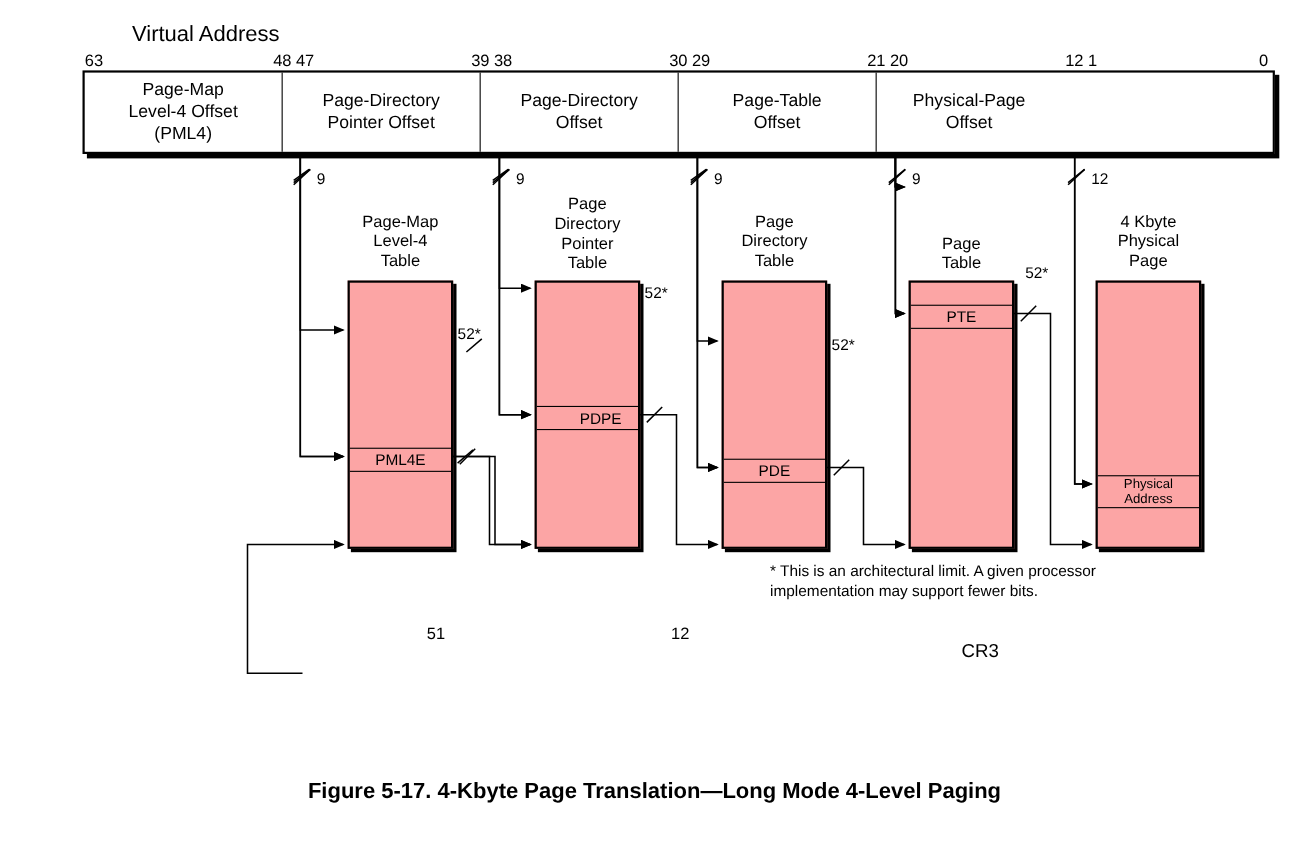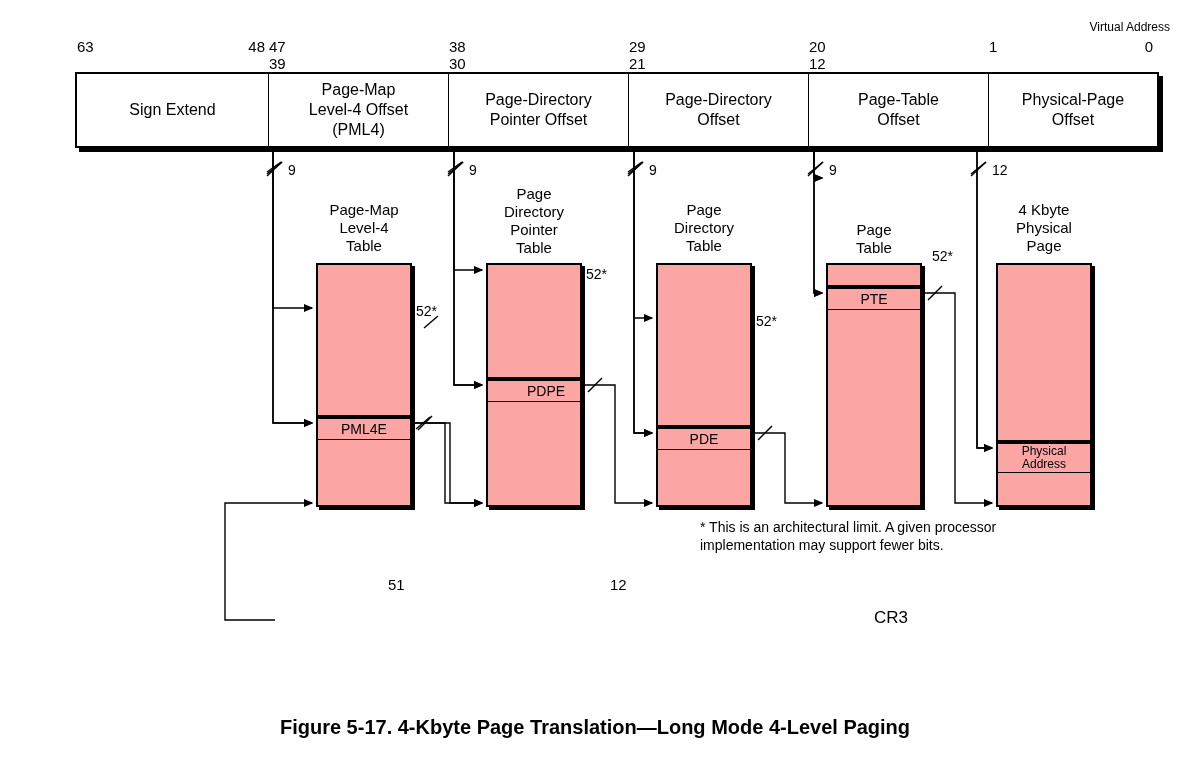--- a/index.html
+++ b/index.html
@@ -4,22 +4,22 @@
 <style>
   body {
     margin: 0;
     padding: 20px;
     font-family: Arial, Helvetica, sans-serif;
     background: #fff;
     width: 1190px;
     box-sizing: border-box;
   }
   .title-top {
-    text-align: right;
-    font-size: 12px;
+    text-align: left;
+    font-size: 20px;
     margin-bottom: 4px;
     margin-left: 100px;
   }
   .va-wrap {
     position: relative;
     margin: 0 auto;
     width: 1080px;
   }
   .bit-row {
     display: flex;
@@ -46,38 +46,38 @@
     text-align: center;
     font-size: 16px;
     line-height: 1.25;
     height: 72px;
     box-sizing: border-box;
   }
   .va-field:last-child { border-right: none; }
 
   
   .w16 { width: 192px; } 
-  .w9  { width: 180px; flex-direction: column; }
+  .w9  { width: 180px; }
   .w12 { width: 168px; }
 
   .stage {
     position: relative;
     width: 1190px;
     height: 560px;
   }
 
   .tbl {
     position: absolute;
     background: #fca5a5;
     border: 2px solid #000;
     box-shadow: 3px 3px 0 #000;
     width: 92px;
   }
   .tbl-inner {
-    border-top: 4px solid #000000;
+    border-top: 1px solid #000000;
     border-bottom: 1px solid #000;
     text-align: center;
     font-size: 14px;
     padding: 2px 0;
   }
   .tbl-label {
     position: absolute;
     width: 120px;
     left: -14px;
     top: -64px;
@@ -157,21 +157,20 @@
     <div class="bit-cell w9">
         <span>20</span>
         <span>12</span>
       </div>
     <div class="bit-cell w12">
         <span>1</span>
         <span>0</span>
       </div>
   </div>
   <div class="va-fields">
-    <div class="va-field w16">Sign Extend</div>
     <div class="va-field w9">Page-Map<br>Level-4 Offset<br>(PML4)</div>
     <div class="va-field w9">Page-Directory<br>Pointer Offset</div>
     <div class="va-field w9">Page-Directory<br>Offset</div>
     <div class="va-field w9">Page-Table<br>Offset</div>
     <div class="va-field w12">Physical-Page<br>Offset</div>
   </div>
 </div>
 
 <div class="stage">
 
@@ -195,21 +194,21 @@
     <div class="tbl-inner" style="position:absolute; top:20px; left:0; right:0;">PTE</div>
   </div>
 
   <div class="tbl" style="left:976px; top:115px; height:240px;">
     <div class="tbl-label">4 Kbyte<br>Physical<br>Page</div>
     <div class="tbl-inner" style="position:absolute; top:175px; left:0; right:0; font-size:12px; line-height:1.1; padding:1px 0;">Physical<br>Address</div>
   </div>
 
   <div class="bitnum" style="left:368px; top:428px;">51</div>
   <div class="bitnum" style="left:590px; top:428px;">12</div>
-  <div class="cr3-label" style="left:854px; top:460px;">CR3</div>
+  <div class="cr3-label" style="left:854px; top:442px;">CR3</div>
 
   <div class="footnote" style="left:680px; top:370px;">* This is an architectural limit. A given processor implementation may support fewer bits.</div>
 
   <div class="buslabel" style="left:268px; top:14px;">9</div>
   <div class="buslabel" style="left:449px; top:14px;">9</div>
   <div class="buslabel" style="left:629px; top:14px;">9</div>
   <div class="buslabel" style="left:809px; top:14px;">9</div>
   <div class="buslabel" style="left:972px; top:14px;">12</div>
 
   <div class="buslabel" style="left:396px; top:155px;">52*</div>

